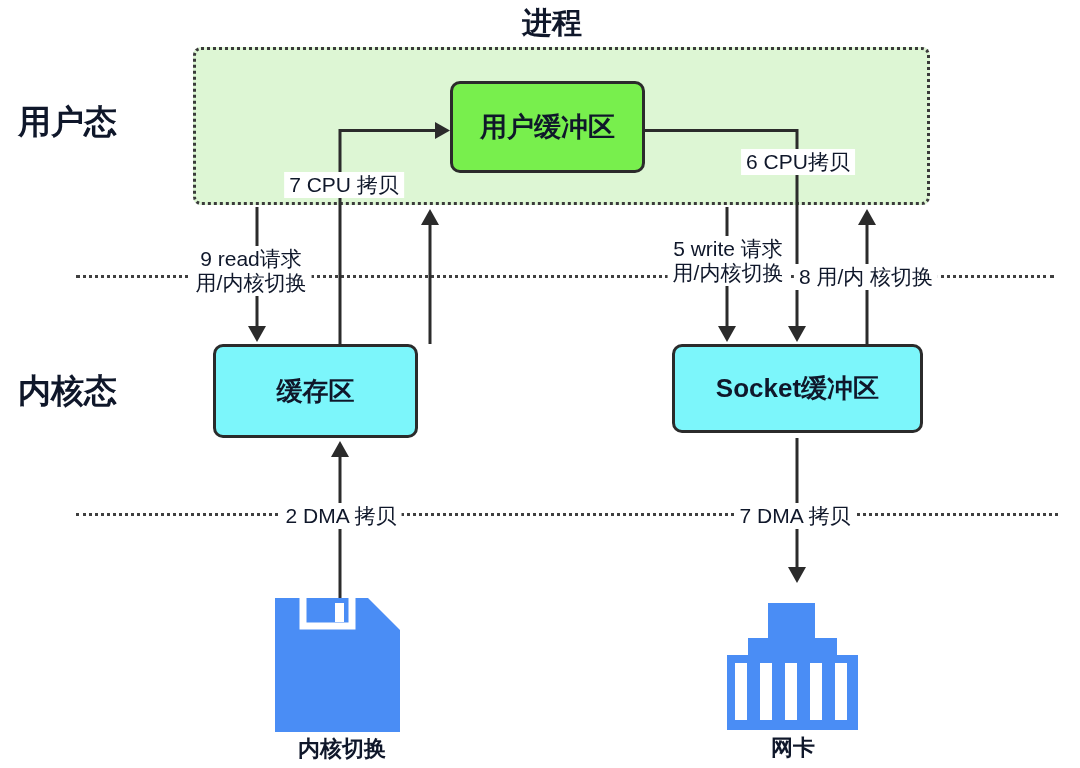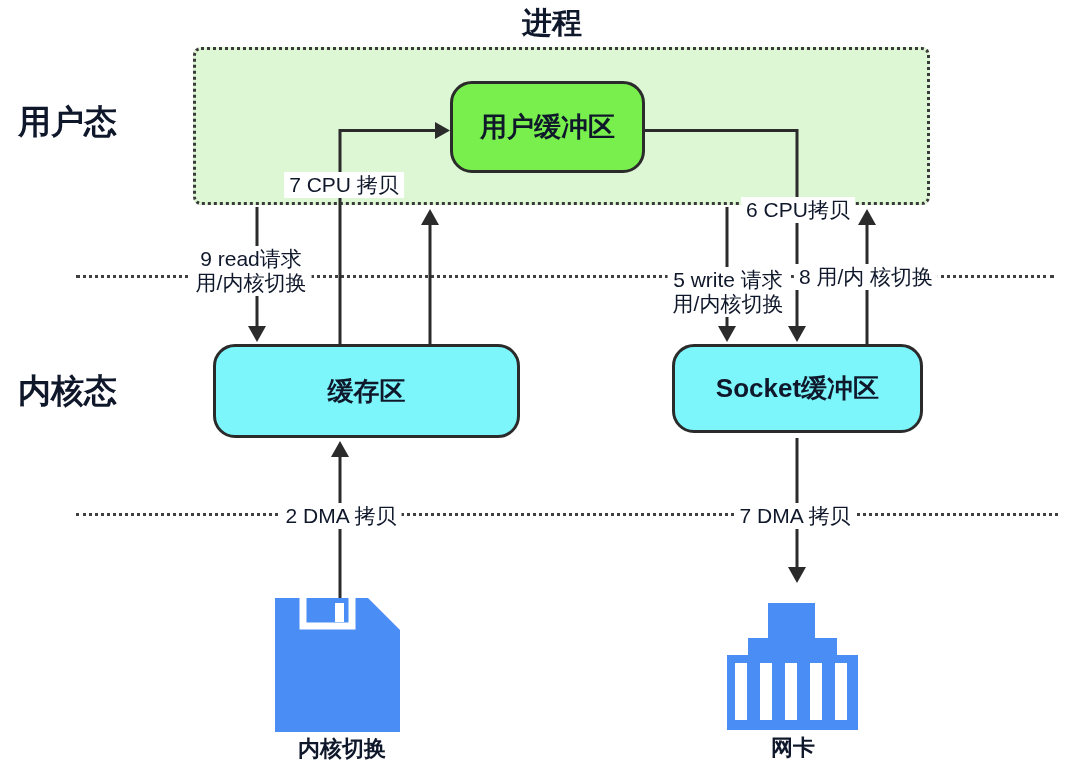--- a/index.html
+++ b/index.html
@@ -13,41 +13,41 @@
     font-size:30px;font-weight:700;white-space:nowrap;z-index:4;
   }
   .zone-label{font-size:33px;font-weight:700;left:18px;white-space:nowrap;z-index:4;}
   .zone-user{top:100px;}
   .zone-kernel{top:369px;}
   .process-box{
     left:193px;top:47px;width:737px;height:158px;box-sizing:border-box;
     background:#ddf6d4;border:3px dotted #3a3a3a;border-radius:8px;z-index:0;
   }
   .node{
-    box-sizing:border-box;border:3px solid #2b2b2b;border-radius:22px;
+    box-sizing:border-box;border:3px solid #2b2b2b;border-radius:10px;
     display:flex;align-items:center;justify-content:center;
     font-weight:700;z-index:2;white-space:nowrap;
   }
   .user-buffer{left:450px;top:81px;width:195px;height:92px;background:#78ef4d;font-size:27px;}
-  .kernel-buffer{left:213px;top:344px;width:307px;height:94px;background:#7cf6fb;font-size:26px;}
+  .kernel-buffer{left:213px;top:344px;width:205px;height:94px;background:#7cf6fb;font-size:26px;}
   .socket-buffer{left:672px;top:344px;width:251px;height:89px;background:#7cf6fb;font-size:26px;}
   .dotline{height:0;border-top:3px dotted #3f3f3f;z-index:1;}
   .dotline-1{left:76px;top:275px;width:978px;}
   .dotline-2{left:76px;top:513px;width:982px;}
   .connector-layer{left:0;top:0;z-index:2;pointer-events:none;}
   .arrow-label{
     transform:translate(-50%,-50%);background:#ffffff;
     font-size:21px;font-weight:500;line-height:24px;text-align:center;
     padding:1px 5px;white-space:nowrap;z-index:3;
   }
   .lab1{left:251px;top:271px;}
   .lab3{left:344px;top:185px;}
   .lab4{left:433px;top:277px;}
-  .lab5{left:728px;top:292px;}
-  .lab6{left:798px;top:162px;margin-top:48px;}
+  .lab5{left:728px;top:261px;}
+  .lab6{left:798px;top:162px;}
   .lab8{left:866px;top:277px;}
   .lab2{left:341px;top:516px;}
   .lab7{left:795px;top:516px;}
   .device-icon{z-index:2;}
   .disk-icon{left:275px;top:598px;}
   .nic-icon{left:727px;top:603px;}
   .device-caption{
     transform:translate(-50%,-50%);font-size:22px;font-weight:600;white-space:nowrap;z-index:3;
   }
   .disk-caption{left:342px;top:749px;}

